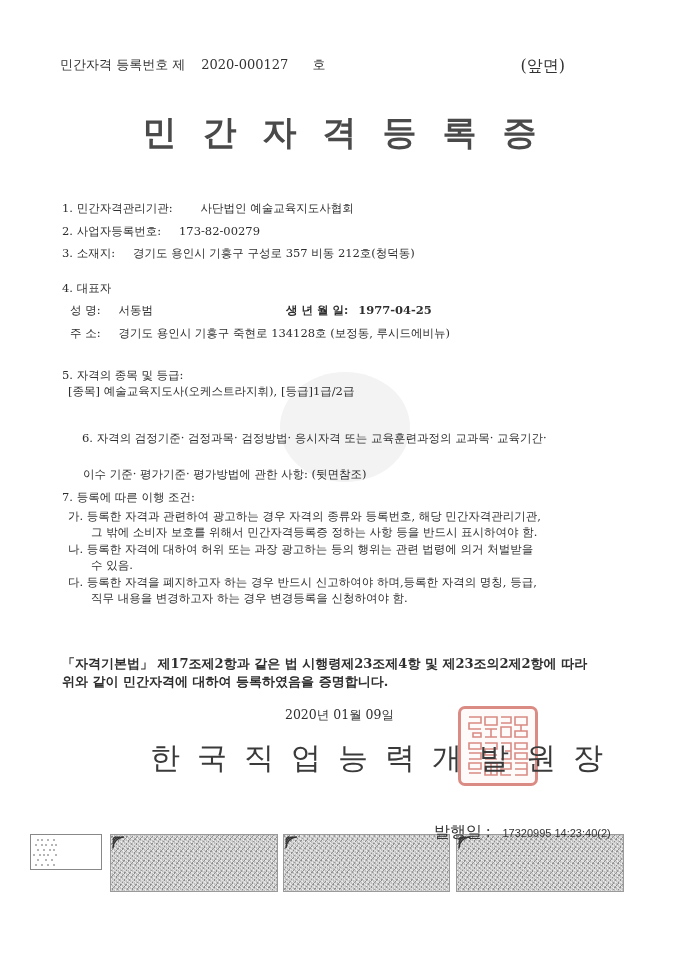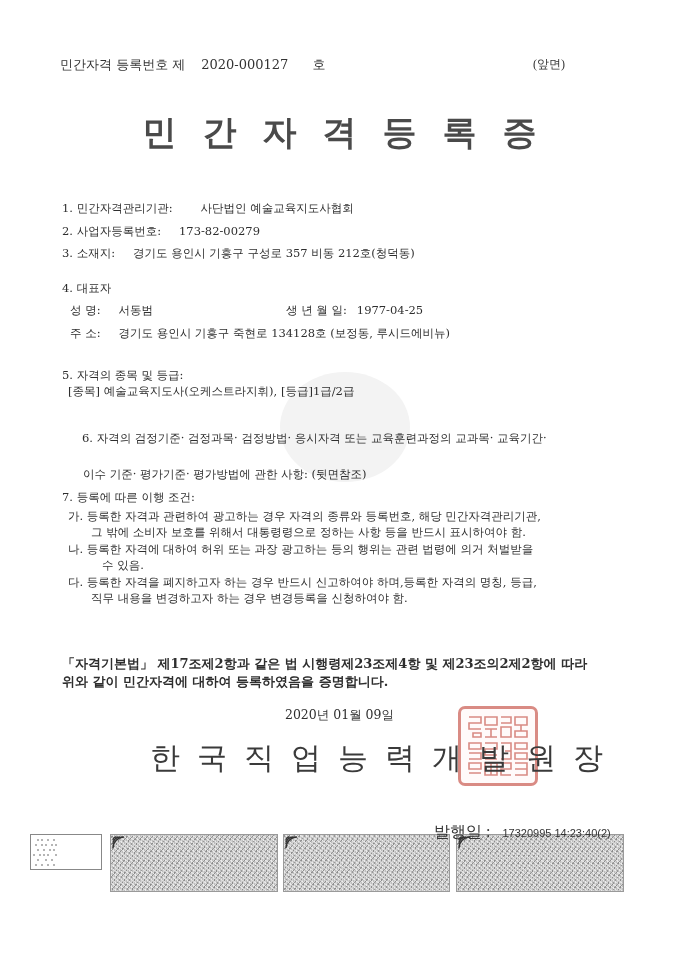--- a/index.html
+++ b/index.html
@@ -14,21 +14,21 @@
       overflow: hidden;
       font-family: "DejaVu Serif", "Liberation Serif", serif;
       color: #2a2a2a;
     }
     .abs { position: absolute; white-space: nowrap; }
     .reg-no {
       left: 60px; top: 56px; font-size: 13px; color: #333;
     }
     .reg-no .num { margin-left: 16px; margin-right: 24px; }
     .side {
-      right: 114px; top: 56px; font-size: 12px; color: #333; font-family: Liberation Serif, serif;
+      right: 114px; top: 56px; font-size: 16px; color: #333;
     }
     .title {
       left: 0; width: 679px; top: 110px; text-align: center;
       font-size: 34px; letter-spacing: 26px; color: #4a4a4a;
       font-family: "DejaVu Sans", "Liberation Sans", sans-serif;
       font-weight: bold;
       padding-left: 26px;
       box-sizing: border-box;
     }
     .line { font-size: 11.5px; color: #2e2e2e; }
@@ -112,40 +112,40 @@
   <span>2. 사업자등록번호:</span><span class="gap-md"></span><span>173-82-00279</span>
 </div>
 <div class="abs line" style="left:62px; top:246px;">
   <span>3. 소재지:</span><span class="gap-md"></span><span>경기도 용인시 기흥구 구성로 357  비동 212호(청덕동)</span>
 </div>
 
 <div class="abs line" style="left:62px; top:281px;">4. 대표자</div>
 <div class="abs line" style="left:70px; top:303px;">
   <span>성  명:</span><span class="gap-md"></span><span>서동범</span>
 </div>
-<div class="abs line" style="left:286px; top:303px;">
+<div class="abs line" style="left:286px; top:303px;font-weight:bold;">
   <span>생 년 월 일:</span><span class="gap-sm"></span><span>1977-04-25</span>
 </div>
 <div class="abs line" style="left:70px; top:326px;">
   <span>주  소:</span><span class="gap-md"></span><span>경기도 용인시 기흥구 죽현로 134128호 (보정동, 루시드에비뉴)</span>
 </div>
 
 <div class="abs line" style="left:62px; top:368px;">5. 자격의 종목 및 등급:</div>
 <div class="abs line" style="left:68px; top:384px;">[종목] 예술교육지도사(오케스트라지휘), [등급]1급/2급</div>
 
 <div class="abs line" style="left:62px; top:431px;margin-left:20px;">6. 자격의 검정기준·  검정과목·  검정방법·  응시자격 또는 교육훈련과정의 교과목· 교육기간·</div>
 <div class="abs line" style="left:83px; top:467px;">이수 기준·  평가기준·  평가방법에 관한 사항: (뒷면참조)</div>
 
 <div class="abs line" style="left:62px; top:490px;">7. 등록에 따른 이행 조건:</div>
 
 <div class="abs cond-item" style="left:68px; top:509px;">가. 등록한 자격과 관련하여 광고하는 경우 자격의 종류와 등록번호, 해당 민간자격관리기관,</div>
-<div class="abs cond-item" style="left:91px; top:525px;">그 밖에 소비자 보호를 위해서 대통령령으로 정하는 사항 등을 반드시 표시하여야 함.</div>
+<div class="abs cond-item" style="left:91px; top:525px;">그 밖에 소비자 보호를 위해서 민간자격등록증 정하는 사항 등을 반드시 표시하여야 함.</div>
 
 <div class="abs cond-item" style="left:68px; top:542px;">나. 등록한 자격에 대하여 허위 또는 과장 광고하는 등의 행위는 관련 법령에 의거 처벌받을</div>
-<div class="abs cond-item" style="left:102px; top:558px;">수 있음.</div>
+<div class="abs cond-item" style="left:91px; top:558px;">수 있음.</div>
 
 <div class="abs cond-item" style="left:68px; top:575px;">다. 등록한 자격을 폐지하고자 하는 경우 반드시 신고하여야 하며,등록한 자격의 명칭, 등급,</div>
 <div class="abs cond-item" style="left:91px; top:591px;">직무 내용을 변경하고자 하는 경우 변경등록을 신청하여야 함.</div>
 
 <div class="abs footer-text" style="left:62px; top:655px;">「자격기본법」 제17조제2항과 같은 법 시행령제23조제4항 및 제23조의2제2항에 따라</div>
 <div class="abs footer-text" style="left:62px; top:673px;">위와 같이 민간자격에 대하여 등록하였음을 증명합니다.</div>
 
 <div class="abs date">2020년 01월 09일</div>
 
 <div class="abs seal">

